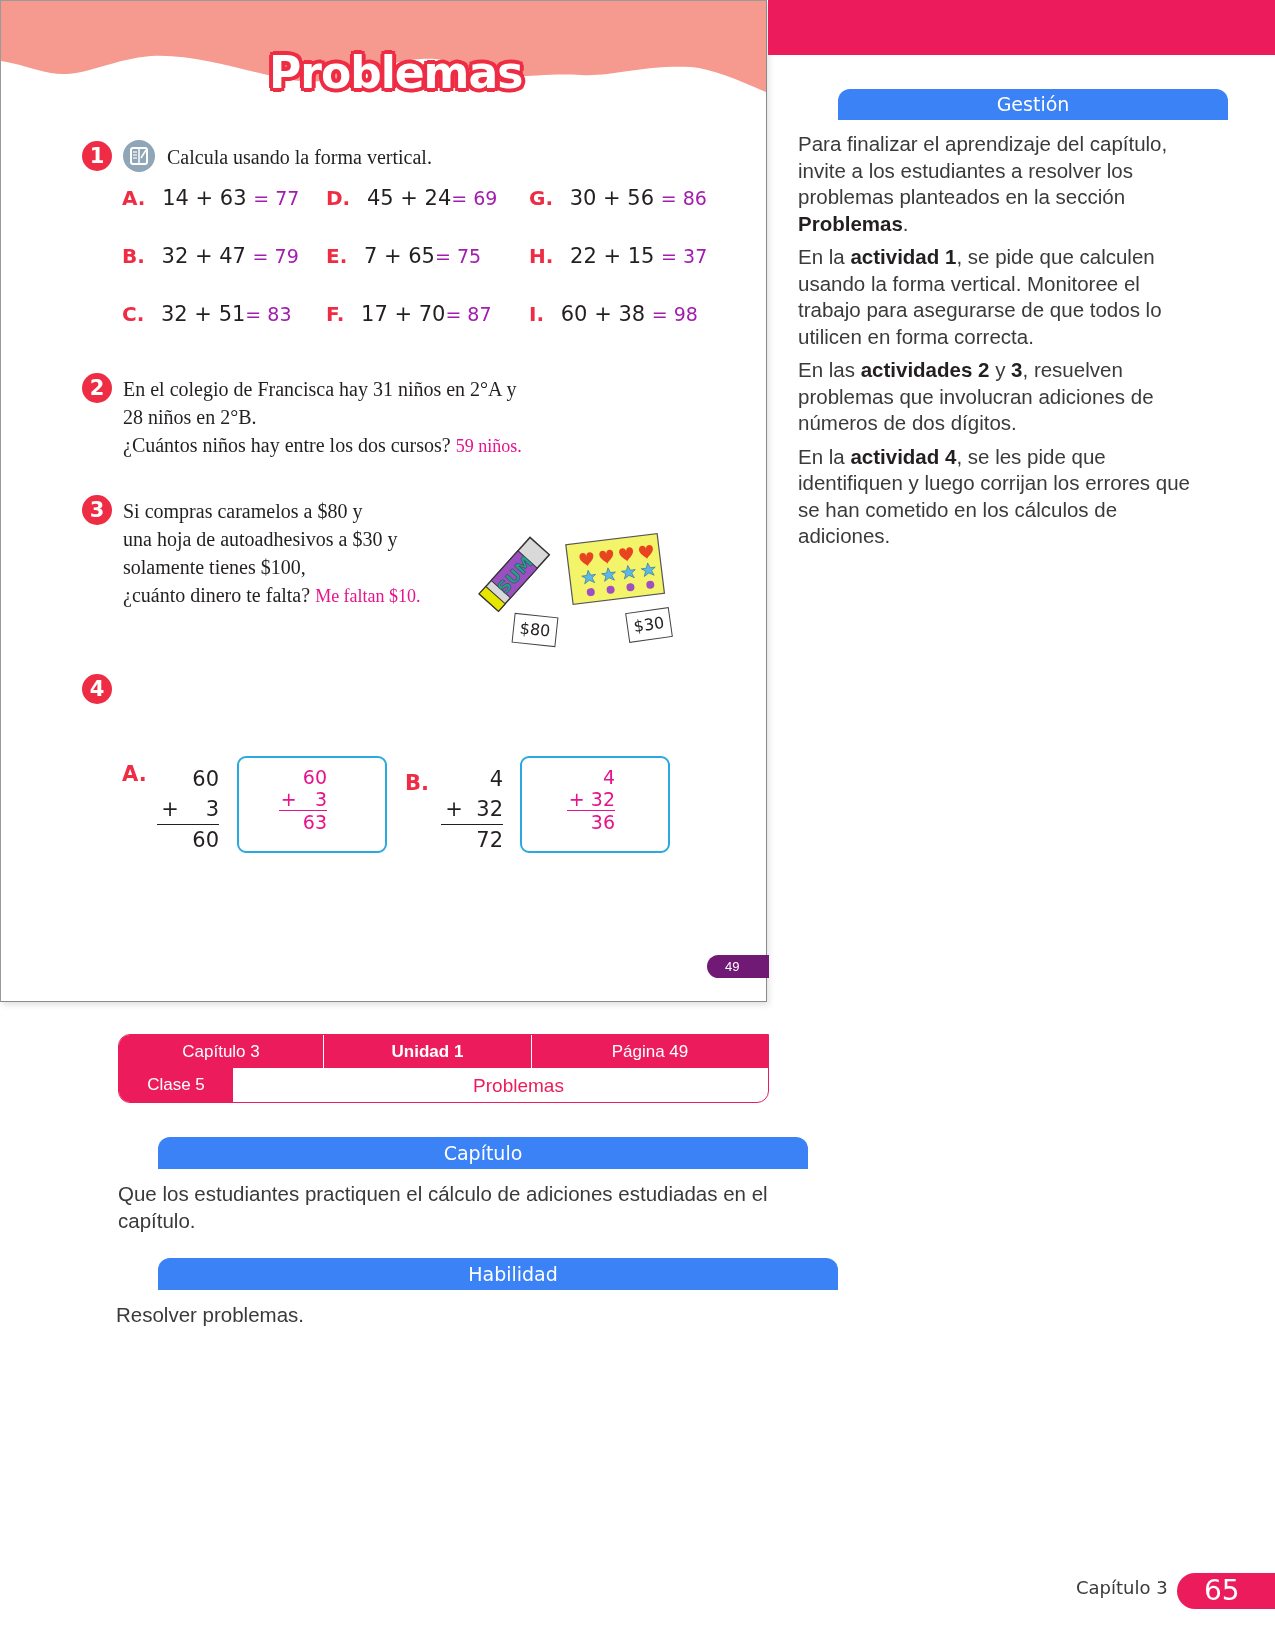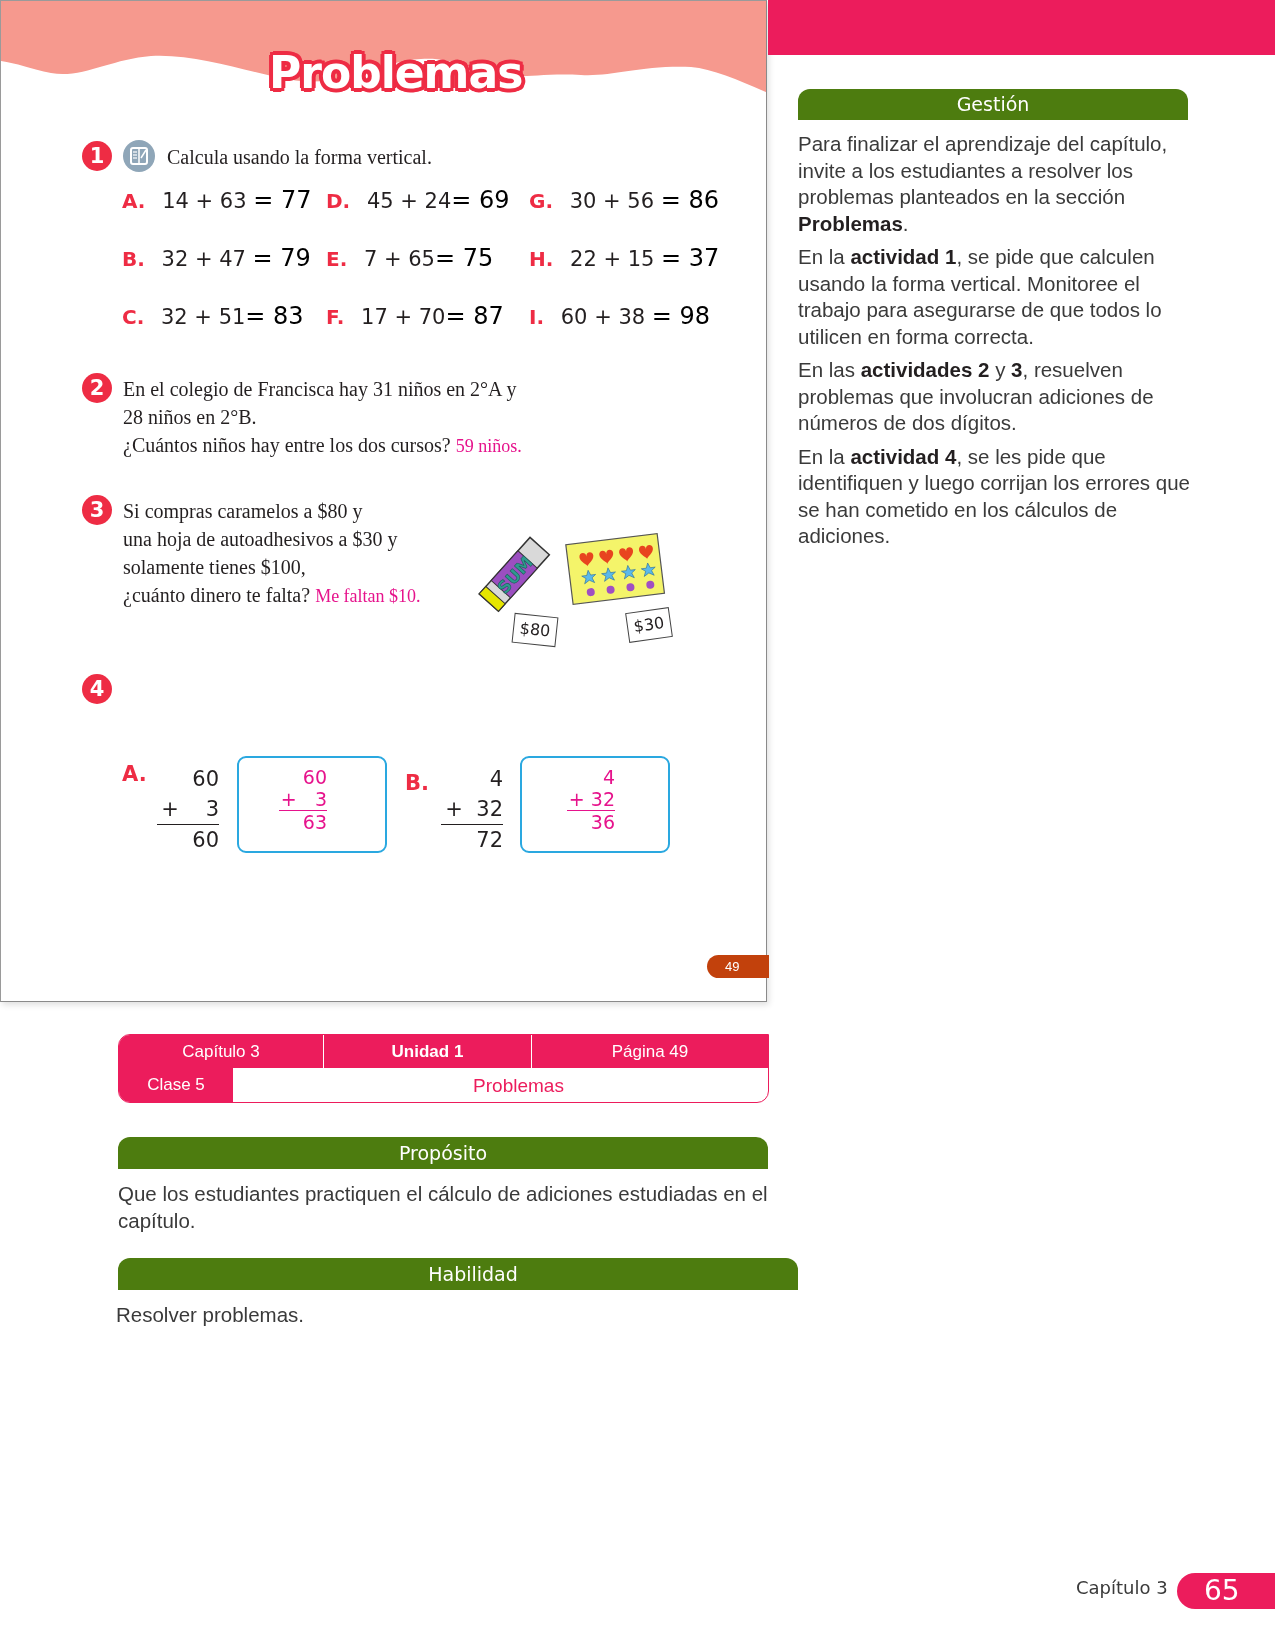--- a/index.html
+++ b/index.html
@@ -11,30 +11,30 @@
   .title{position:absolute;left:268px;top:46px;font-family:"DejaVu Sans",sans-serif;font-weight:bold;font-size:44px;letter-spacing:-1px;color:#fff;
     text-shadow:-3px -3px 0 #ee2c44,3px -3px 0 #ee2c44,-3px 3px 0 #ee2c44,3px 3px 0 #ee2c44,0 4px 0 #ee2c44,0 -4px 0 #ee2c44,4px 0 0 #ee2c44,-4px 0 0 #ee2c44;}
   .num-badge{position:absolute;width:30px;height:30px;border-radius:50%;background:#ee2c44;color:#fff;font-weight:bold;font-size:21px;text-align:center;line-height:30px;font-family:"DejaVu Sans",sans-serif;}
   .book-icon{position:absolute;width:32px;height:32px;border-radius:50%;background:#8fa6b8;}
   .book-icon svg{display:block;}
   .q-text{position:absolute;font-family:Liberation Serif, serif;font-size:20px;line-height:28px;color:#231f20;white-space:nowrap;}
   .ans{color:#e6138c;font-size:18px;}
   .item-letter{color:#ee2c44;font-weight:bold;font-family:"DejaVu Sans",sans-serif;font-size:20px;}
   .item{position:absolute;font-family:"DejaVu Sans",sans-serif;font-size:21px;white-space:nowrap;}
   .item .op{margin-left:10px;}
-  .item .res{color:#000000;font-size:24px;}
+  .item .res{color:#a21caf;font-size:19px;}
   .vert{position:absolute;font-family:"DejaVu Sans",sans-serif;font-size:21px;line-height:30px;text-align:right;}
   .vert .line{border-top:1.5px solid #231f20;}
   .corr-box{position:absolute;border:2px solid #2aa8e0;border-radius:9px;box-sizing:border-box;}
   .corr-inner{position:absolute;font-family:"DejaVu Sans",sans-serif;font-size:19px;line-height:22px;color:#e6138c;text-align:right;}
   .corr-inner .uline{border-bottom:1.5px solid #e6138c;}
-  .page49{position:absolute;left:707px;top:955px;width:62px;height:23px;background:#c2410c;border-radius:12px 0 0 12px;color:#fff;font-size:13px;line-height:23px;padding-left:18px;box-sizing:border-box;}
+  .page49{position:absolute;left:707px;top:955px;width:62px;height:23px;background:#701a75;border-radius:12px 0 0 12px;color:#fff;font-size:13px;line-height:23px;padding-left:18px;box-sizing:border-box;}
   
   .top-band{position:absolute;left:768px;top:0;width:507px;height:55px;background:#ec1c5c;}
-  .section-bar{position:absolute;background:#4d7c0f;border-radius:12px 12px 0 0;color:#fff;text-align:center;font-family:"DejaVu Sans",sans-serif;font-size:19px;}
+  .section-bar{position:absolute;background:#3b82f6;border-radius:12px 12px 0 0;color:#fff;text-align:center;font-family:"DejaVu Sans",sans-serif;font-size:19px;margin-left:40px;}
   .body-text{position:absolute;font-family:"Liberation Sans",sans-serif;font-size:20.5px;line-height:26.5px;color:#3a3a3a;}
   .body-text p{margin:0 0 7px 0;}
   .body-text b{color:#231f20;}
   
   .info-table{position:absolute;left:118px;top:1034px;width:651px;height:69px;border:1.5px solid #ec1c5c;border-radius:12px 0 12px 12px;box-sizing:border-box;overflow:hidden;}
   .info-row1{position:absolute;left:0;top:0;width:100%;height:33px;background:#ec1c5c;display:flex;}
   .info-cell{color:#fff;font-size:17px;line-height:33px;text-align:center;border-right:1px solid #fff;}
   .info-row2{position:absolute;left:0;top:33px;width:100%;height:34px;display:flex;gap:36px;}
   .clase{width:114px;background:#ec1c5c;color:#fff;font-size:17px;line-height:34px;text-align:center;}
   .clase-title{flex:1;color:#ec1c5c;font-size:19px;line-height:36px;text-align:center;}
@@ -171,20 +171,20 @@
     <div class="info-cell" style="width:204px;">Capítulo 3</div>
     <div class="info-cell" style="width:207px;font-weight:bold;">Unidad 1</div>
     <div class="info-cell" style="flex:1;border-right:none;">Página 49</div>
   </div>
   <div class="info-row2">
     <div class="clase">Clase 5</div>
     <div class="clase-title">Problemas</div>
   </div>
 </div>
 
-<div class="section-bar" style="left:118px;top:1137px;width:650px;height:32px;line-height:32px;">Propósito</div>
+<div class="section-bar" style="left:118px;top:1137px;width:650px;height:32px;line-height:32px;">Capítulo</div>
 <div class="body-text" style="left:118px;top:1181px;width:650px;">Que los estudiantes practiquen el cálculo de adiciones estudiadas en el capítulo.</div>
 
 <div class="section-bar" style="left:118px;top:1258px;width:650px;height:32px;line-height:32px;padding-left:30px;">Habilidad</div>
 <div class="body-text" style="left:116px;top:1302px;width:650px;">Resolver problemas.</div>
 
 <div class="footer-chap">Capítulo 3</div>
 <div class="footer-page">65</div>
 
 </body></html>

